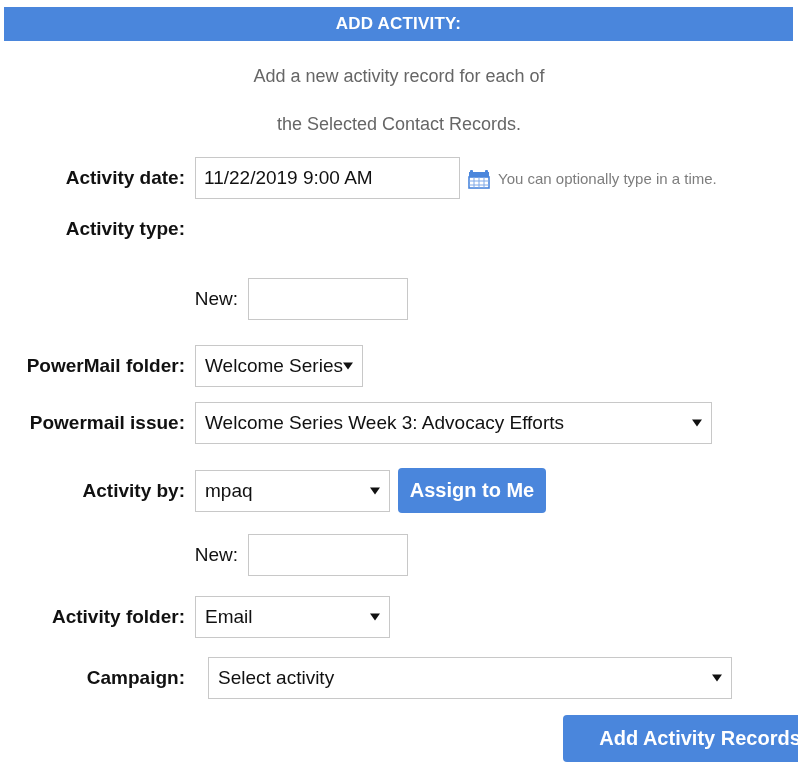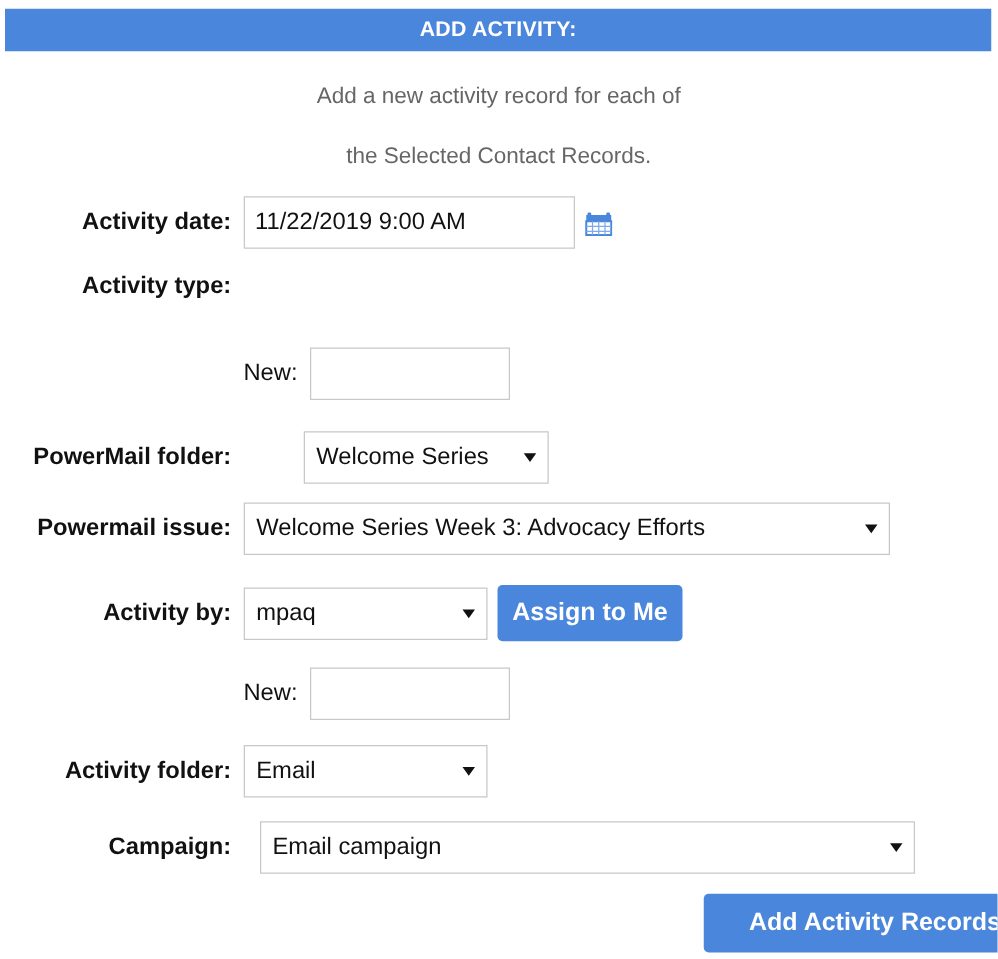--- a/index.html
+++ b/index.html
@@ -117,21 +117,21 @@
     height: 0;
     border-left: 5px solid transparent;
     border-right: 5px solid transparent;
     border-top: 7px solid #111111;
   }
 
   
   .w-date   { width: 265px; }
   .w-type   { width: 196px; }
   .w-new    { width: 160px; }
-  .w-folder { width: 196px; margin-left: 48px; }
+  .w-folder { width: 168px; }
   .w-issue  { width: 517px; }
   .w-by     { width: 195px; }
   .w-method { width: 195px; }
   .w-camp   { width: 524px; }
 
   
   .cal-wrap {
     margin-left: 8px;
     display: flex;
     align-items: center;
@@ -213,20 +213,21 @@
         <rect x="1" y="10" width="20" height="11" fill="#ffffff" stroke="#4a86dc" stroke-width="1.6"></rect>
         <g stroke="#7fa9e8" stroke-width="1">
           <line x1="6" y1="10" x2="6" y2="21"></line>
           <line x1="11" y1="10" x2="11" y2="21"></line>
           <line x1="16" y1="10" x2="16" y2="21"></line>
           <line x1="1" y1="14" x2="21" y2="14"></line>
           <line x1="1" y1="18" x2="21" y2="18"></line>
         </g>
       </svg>
     </span>
+    <span class="hint">You can optionally type in a time.</span>
   </div>
 
   <div class="row" id="row-type">
     <div class="lbl lbl-main">Activity type:</div>
   </div>
 
   <div class="row" id="row-new1">
     <div class="lbl lbl-new">New:</div>
     <input class="ctl w-new" type="text" value="" style="">
   </div>
@@ -265,20 +266,20 @@
     <div class="lbl lbl-main">Activity folder:</div>
     <div class="sel w-method">
       <span>Email</span>
       <span class="caret"></span>
     </div>
   </div>
 
   <div class="row" id="row-camp">
     <div class="lbl lbl-main">Campaign:</div>
     <div class="sel w-camp">
-      <span>Email campaign</span>
+      <span>Select activity</span>
       <span class="caret"></span>
     </div>
   </div>
 
   <button class="btn btn-submit">Add Activity Records</button>
 
 </div>
 
 </body></html>

